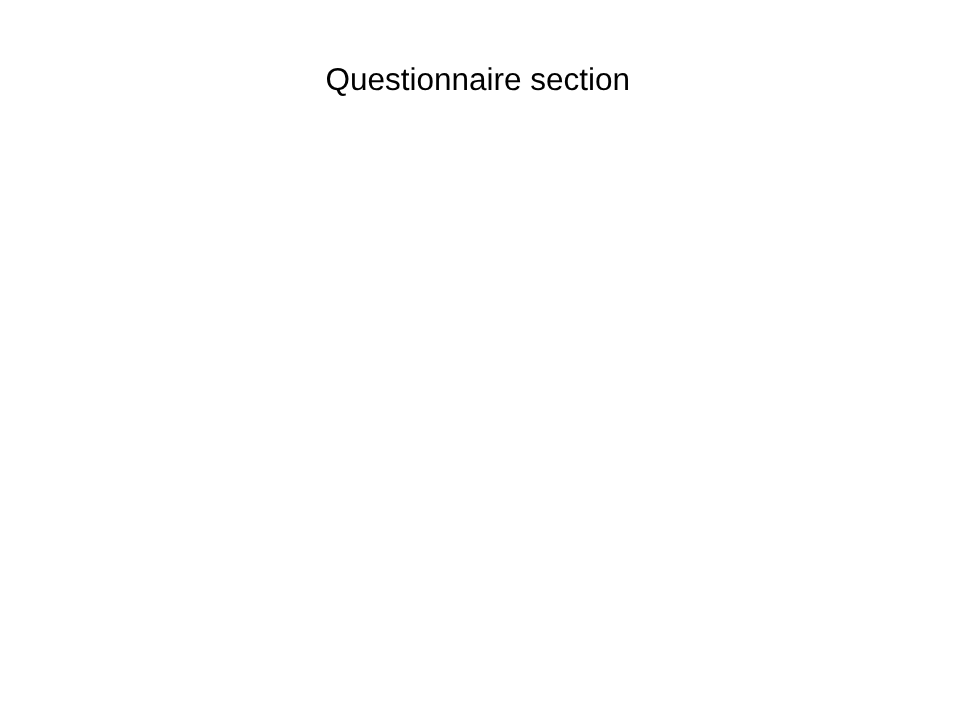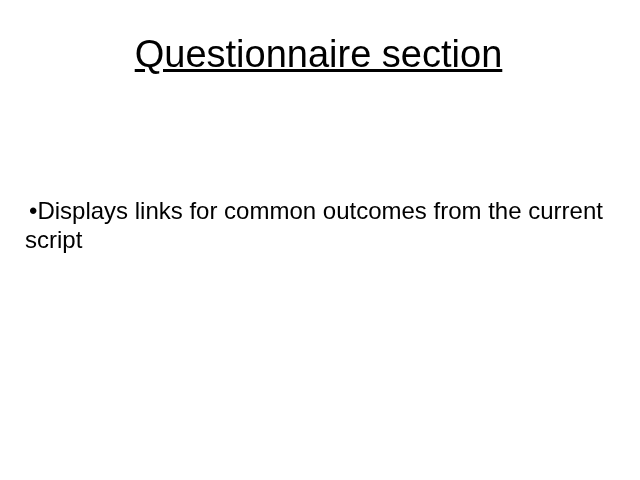--- a/index.html
+++ b/index.html
@@ -24,27 +24,26 @@
   #title-block {
     position: absolute;
     left: 0px;
     top: 36px;
     width: 637px;
     text-align: center;
   }
   #slide-title {
     display: inline;
     font-family: "Liberation Sans", sans-serif;
-    font-size: 38px;
+    font-size: 21px;
     font-weight: 400;
     line-height: 36px;
     color: #000000;
     letter-spacing: 0px;
     white-space: nowrap;
-    text-decoration: underline;
   }
   #body-block {
     position: absolute;
     left: 25px;
     top: 196px;
     width: 592px;
   }
   .bullet-line {
     font-family: "Liberation Sans", sans-serif;
     font-size: 24px;
@@ -65,18 +64,17 @@
 
 <div id="slide">
 
   <div id="title-block">
     <span id="slide-title">Questionnaire section</span>
   </div>
 
   <div id="body-block">
 
 
-    <p class="bullet-line"><span class="bullet-mark">•</span><span>Displays links for common outcomes from the current script</span></p>
 
 
   </div>
 
 </div>
 
 </body></html>

